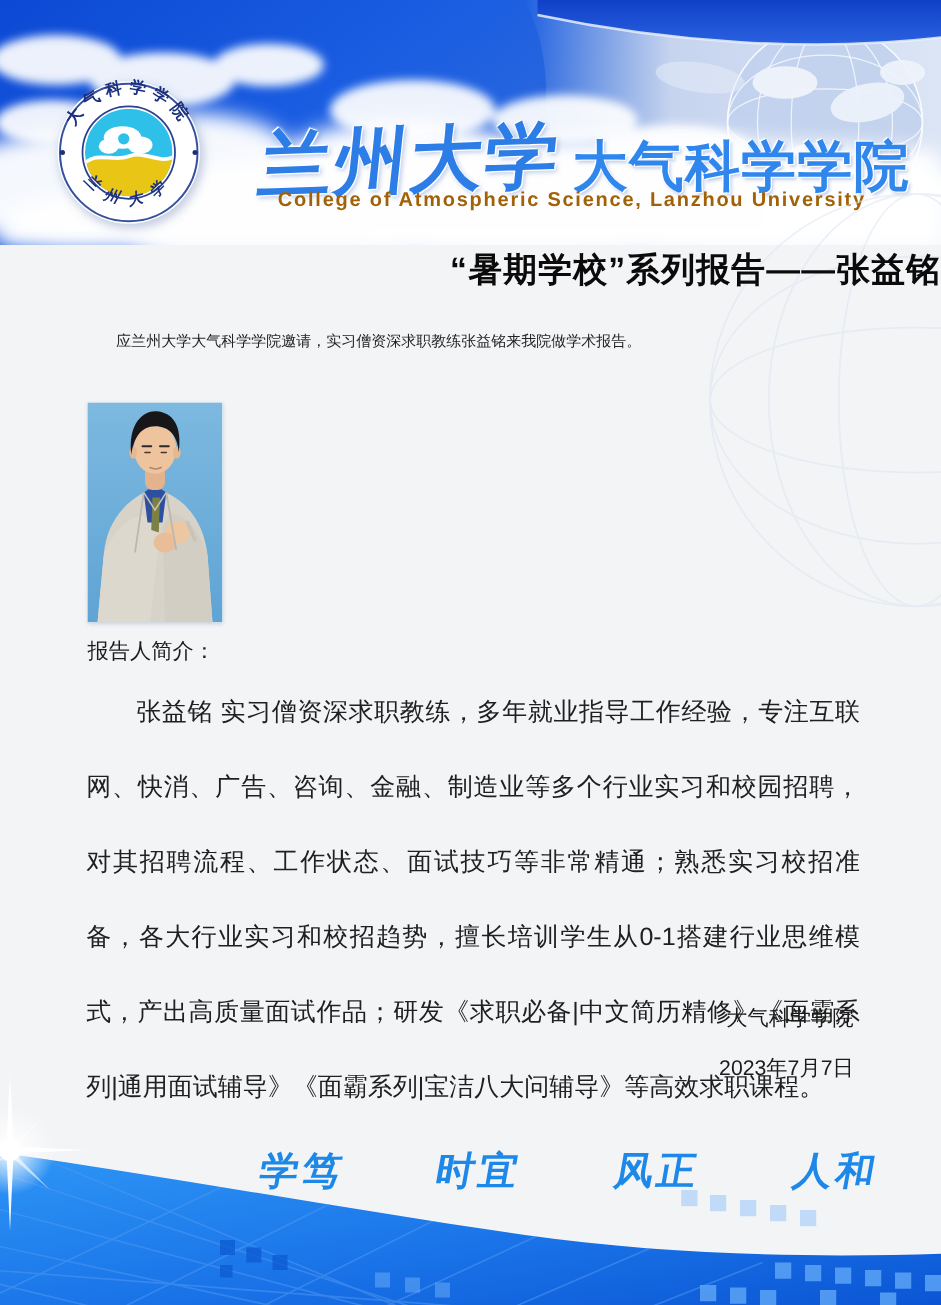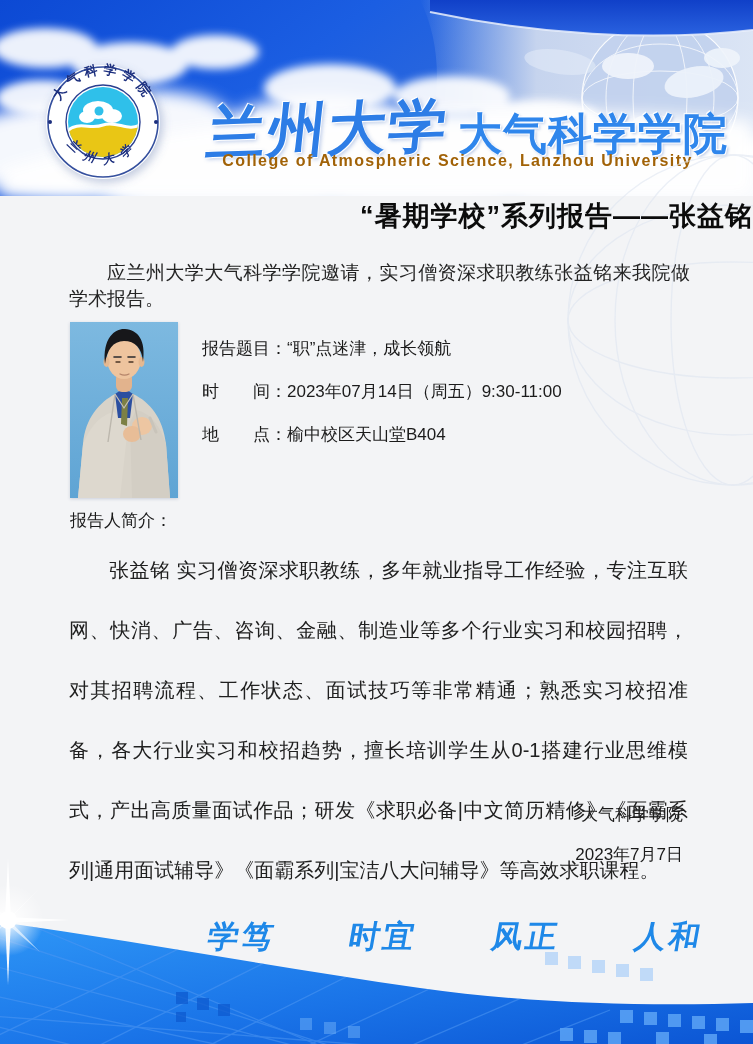--- a/index.html
+++ b/index.html
@@ -34,21 +34,21 @@
     text-shadow:0 1px 1px rgba(255,255,255,.9);
   }
 
   
   .poster-title{
     position:absolute; top:198px; left:0; width:100%; text-align:right;
     font-size:27px; font-weight:bold; color:#0b0b0b; letter-spacing:1px;
   }
   .intro{
     position:absolute; top:260px; left:69px; width:621px;
-    font-size:19px; line-height:26px; color:#242424;
+    font-size:12px; line-height:26px; color:#242424;
     text-indent:2em; text-align:justify;
   }
   .speaker-photo{ position:absolute; top:322px; left:70px; width:108px; height:176px;
     box-shadow:0 1px 3px rgba(80,100,140,.25); }
   .details{ position:absolute; top:339px; left:202px; width:480px; font-size:17px; color:#1b1b1b; }
   .details .line{ height:43px; line-height:20px; font-weight:500; }
   .bio-label{ position:absolute; top:509px; left:70px; font-size:17px; color:#1b1b1b; font-weight:500; }
   .bio-text{
     position:absolute; top:540px; left:69px; width:619px;
     font-size:20px; line-height:60px; color:#202020;
@@ -219,25 +219,20 @@
     <path d="M50,52 C53,53.5 56,53.5 59,52" stroke="#b5846a" stroke-width="1.2" fill="none" stroke-linecap="round"></path>
 
     <ellipse cx="72" cy="104" rx="10" ry="9" fill="#edc6a2"></ellipse>
     <ellipse cx="62" cy="112" rx="9" ry="8" fill="#e8bd97"></ellipse>
     <path d="M80,96 L86,110" stroke="#c9c4ba" stroke-width="3" stroke-linecap="round"></path>
 
     <path d="M45,72 L38,120 M63,72 L71,118" stroke="#bcb7ad" stroke-width="1.4" fill="none"></path>
     <path d="M45,72 L54,86 L63,72" fill="none" stroke="#c6c1b7" stroke-width="1.2"></path>
   </svg>
 
-  <div class="details">
-    <div class="line"><span>报告题目：</span><span>“职”点迷津，成长领航</span></div>
-    <div class="line"><span>时　　间：</span><span>2023年07月14日（周五）9:30-11:00</span></div>
-    <div class="line"><span>地　　点：</span><span>榆中校区天山堂B404</span></div>
-  </div>
 
   <div class="bio-label">报告人简介：</div>
   <div class="bio-text">张益铭 实习僧资深求职教练，多年就业指导工作经验，专注互联网、快消、广告、咨询、金融、制造业等多个行业实习和校园招聘，对其招聘流程、工作状态、面试技巧等非常精通；熟悉实习校招准备，各大行业实习和校招趋势，擅长培训学生从0-1搭建行业思维模式，产出高质量面试作品；研发《求职必备|中文简历精修》《面霸系列|通用面试辅导》《面霸系列|宝洁八大问辅导》等高效求职课程。</div>
 
   <div class="sig sig-org abs">大气科学学院</div>
   <div class="sig sig-date abs">2023年7月7日</div>
 
   <span class="slogan">学笃</span>
   <span class="slogan">时宜</span>
   <span class="slogan">风正</span>

